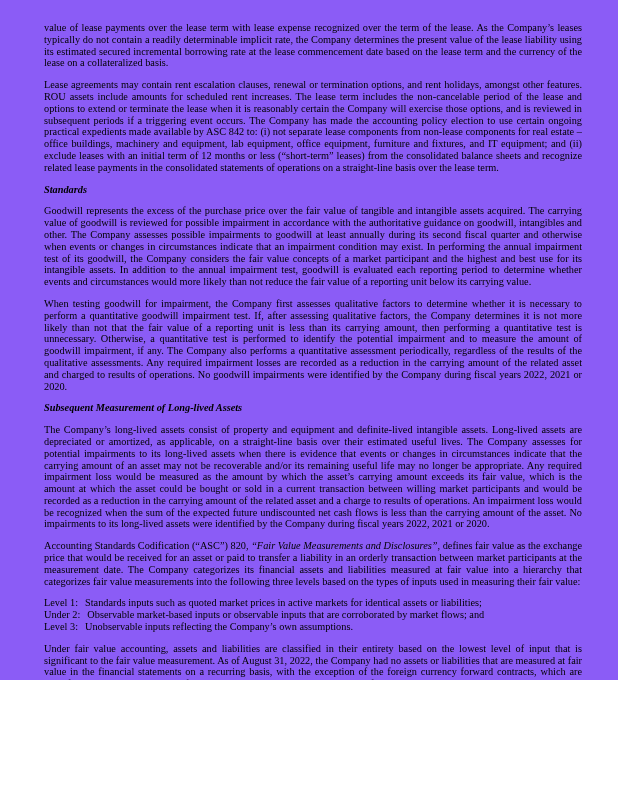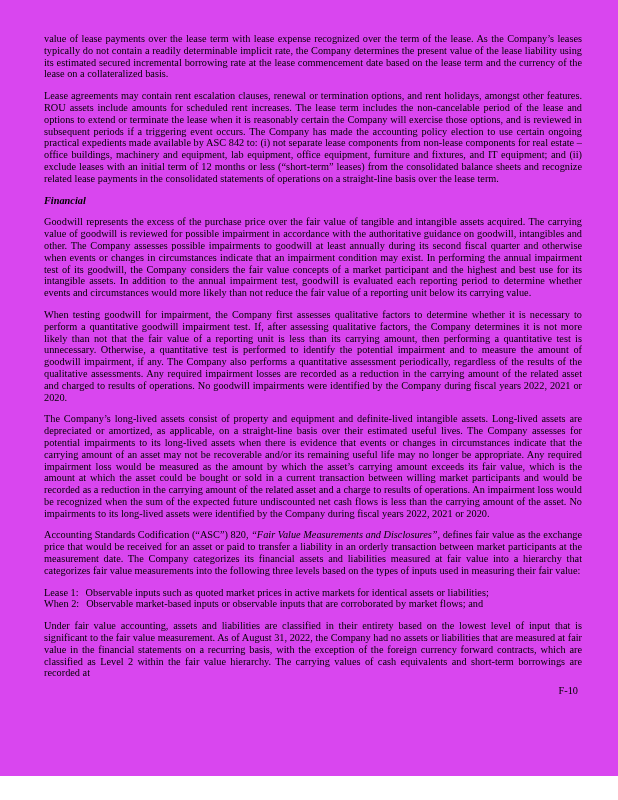--- a/index.html
+++ b/index.html
@@ -3,28 +3,28 @@
 <meta charset="utf-8">
 <style>
   html, body {
     margin: 0;
     padding: 0;
     background: #ffffff;
   }
   .page {
     position: relative;
     width: 618px;
-    height: 776px;
+    height: 680px;
     box-sizing: border-box;
-    background: #d946ef;
+    background: #8b5cf6;
     color: #000000;
     font-family: "Liberation Serif", "DejaVu Serif", serif;
     font-size: 10.3px;
     line-height: 11.8px;
-    padding: 33px 36px 0 44px;
+    padding: 22px 36px 0 44px;
     overflow: hidden;
   }
   .para {
     margin: 0 0 10px 0;
     text-align: justify;
     text-justify: inter-word;
   }
   .heading {
     margin: 0 0 10px 0;
     font-size: 10.3px;
@@ -44,34 +44,36 @@
 </style>
 </head>
 <body>
 
 <div class="page">
 
   <p class="para">value of lease payments over the lease term with lease expense recognized over the term of the lease. As the Company’s leases typically do not contain a readily determinable implicit rate, the Company determines the present value of the lease liability using its estimated secured incremental borrowing rate at the lease commencement date based on the lease term and the currency of the lease on a collateralized basis.</p>
 
   <p class="para">Lease agreements may contain rent escalation clauses, renewal or termination options, and rent holidays, amongst other features. ROU assets include amounts for scheduled rent increases. The lease term includes the non-cancelable period of the lease and options to extend or terminate the lease when it is reasonably certain the Company will exercise those options, and is reviewed in subsequent periods if a triggering event occurs. The Company has made the accounting policy election to use certain ongoing practical expedients made available by ASC 842 to: (i) not separate lease components from non-lease components for real estate – office buildings, machinery and equipment, lab equipment, office equipment, furniture and fixtures, and IT equipment; and (ii) exclude leases with an initial term of 12 months or less (“short-term” leases) from the consolidated balance sheets and recognize related lease payments in the consolidated statements of operations on a straight-line basis over the lease term.</p>
 
-  <p class="heading">Financial</p>
+  <p class="heading">Standards</p>
 
   <p class="para">Goodwill represents the excess of the purchase price over the fair value of tangible and intangible assets acquired. The carrying value of goodwill is reviewed for possible impairment in accordance with the authoritative guidance on goodwill, intangibles and other. The Company assesses possible impairments to goodwill at least annually during its second fiscal quarter and otherwise when events or changes in circumstances indicate that an impairment condition may exist. In performing the annual impairment test of its goodwill, the Company considers the fair value concepts of a market participant and the highest and best use for its intangible assets. In addition to the annual impairment test, goodwill is evaluated each reporting period to determine whether events and circumstances would more likely than not reduce the fair value of a reporting unit below its carrying value.</p>
 
   <p class="para">When testing goodwill for impairment, the Company first assesses qualitative factors to determine whether it is necessary to perform a quantitative goodwill impairment test. If, after assessing qualitative factors, the Company determines it is not more likely than not that the fair value of a reporting unit is less than its carrying amount, then performing a quantitative test is unnecessary. Otherwise, a quantitative test is performed to identify the potential impairment and to measure the amount of goodwill impairment, if any. The Company also performs a quantitative assessment periodically, regardless of the results of the qualitative assessments. Any required impairment losses are recorded as a reduction in the carrying amount of the related asset and charged to results of operations. No goodwill impairments were identified by the Company during fiscal years 2022, 2021 or 2020.</p>
 
+  <p class="heading">Subsequent Measurement of Long-lived Assets</p>
 
   <p class="para">The Company’s long-lived assets consist of property and equipment and definite-lived intangible assets. Long-lived assets are depreciated or amortized, as applicable, on a straight-line basis over their estimated useful lives. The Company assesses for potential impairments to its long-lived assets when there is evidence that events or changes in circumstances indicate that the carrying amount of an asset may not be recoverable and/or its remaining useful life may no longer be appropriate. Any required impairment loss would be measured as the amount by which the asset’s carrying amount exceeds its fair value, which is the amount at which the asset could be bought or sold in a current transaction between willing market participants and would be recorded as a reduction in the carrying amount of the related asset and a charge to results of operations. An impairment loss would be recognized when the sum of the expected future undiscounted net cash flows is less than the carrying amount of the asset. No impairments to its long-lived assets were identified by the Company during fiscal years 2022, 2021 or 2020.</p>
 
 
   <p class="para"><span>Accounting Standards Codification (“ASC”) 820, </span><span class="italic">“Fair Value Measurements and Disclosures”</span><span>, defines fair value as the exchange price that would be received for an asset or paid to transfer a liability in an orderly transaction between market participants at the measurement date. The Company categorizes its financial assets and liabilities measured at fair value into a hierarchy that categorizes fair value measurements into the following three levels based on the types of inputs used in measuring their fair value:</span></p>
 
   <div class="levels">
-    <p class="level-row"><span class="level-label">Lease 1:</span><span>Observable inputs such as quoted market prices in active markets for identical assets or liabilities;</span></p>
-    <p class="level-row"><span class="level-label">When 2:</span><span>Observable market-based inputs or observable inputs that are corroborated by market flows; and</span></p>
+    <p class="level-row"><span class="level-label">Level 1:</span><span>Standards inputs such as quoted market prices in active markets for identical assets or liabilities;</span></p>
+    <p class="level-row"><span class="level-label">Under 2:</span><span>Observable market-based inputs or observable inputs that are corroborated by market flows; and</span></p>
+    <p class="level-row"><span class="level-label">Level 3:</span><span>Unobservable inputs reflecting the Company’s own assumptions.</span></p>
   </div>
 
   <p class="para closing">Under fair value accounting, assets and liabilities are classified in their entirety based on the lowest level of input that is significant to the fair value measurement. As of August 31, 2022, the Company had no assets or liabilities that are measured at fair value in the financial statements on a recurring basis, with the exception of the foreign currency forward contracts, which are classified as Level 2 within the fair value hierarchy. The carrying values of cash equivalents and short-term borrowings are recorded at</p>
 
   <div class="footer">F-10</div>
 
 </div>
 
 </body></html>

